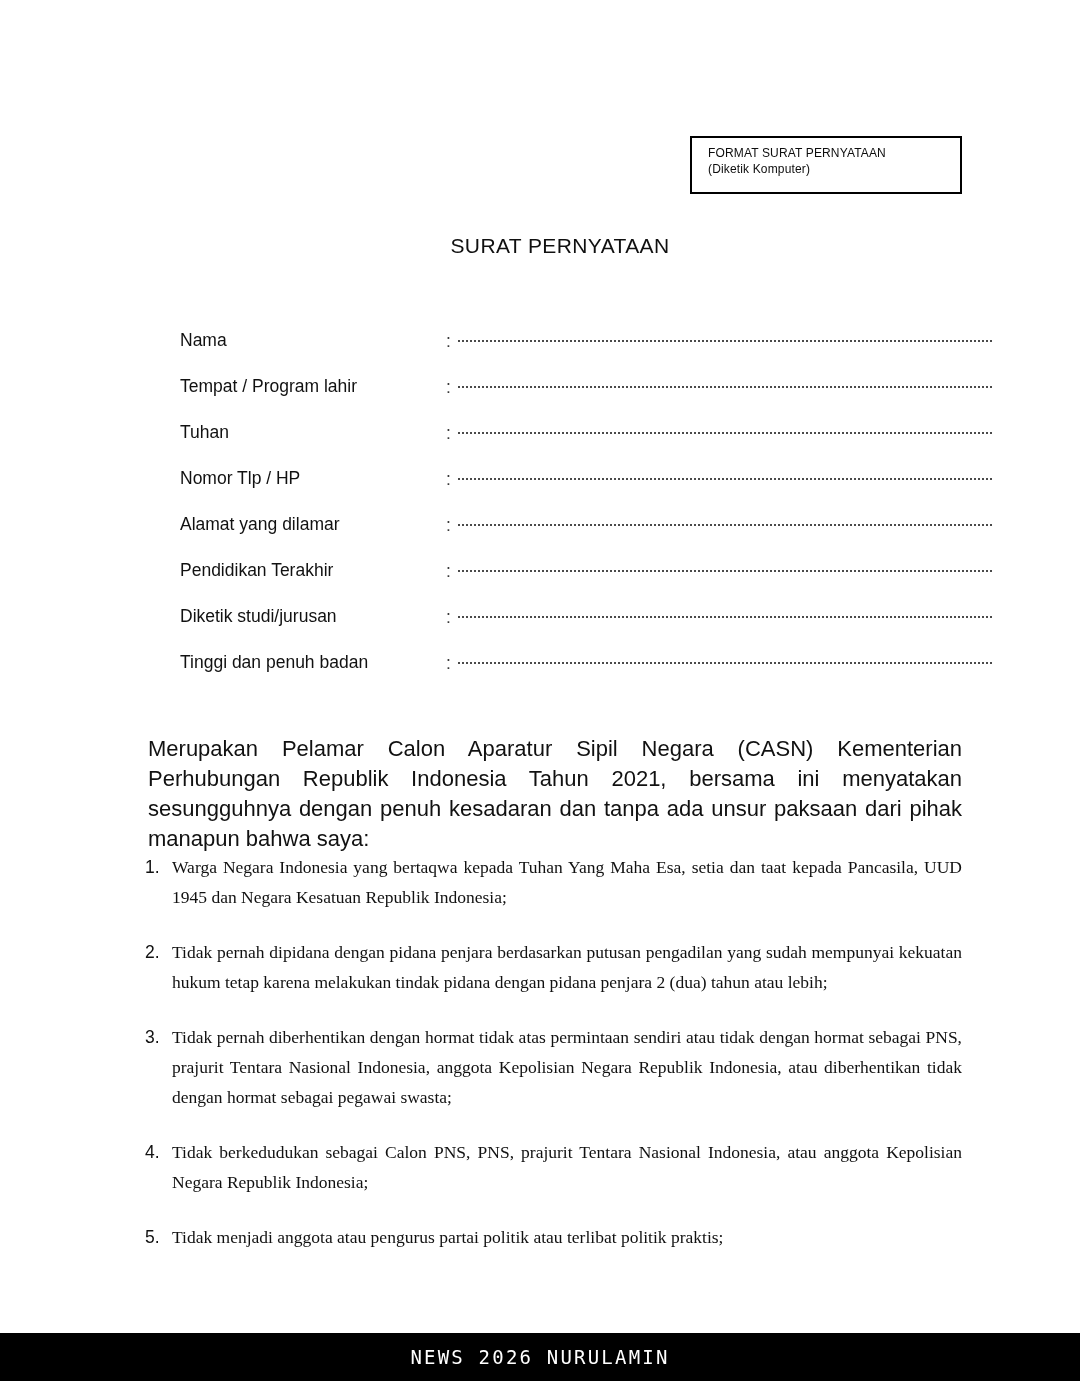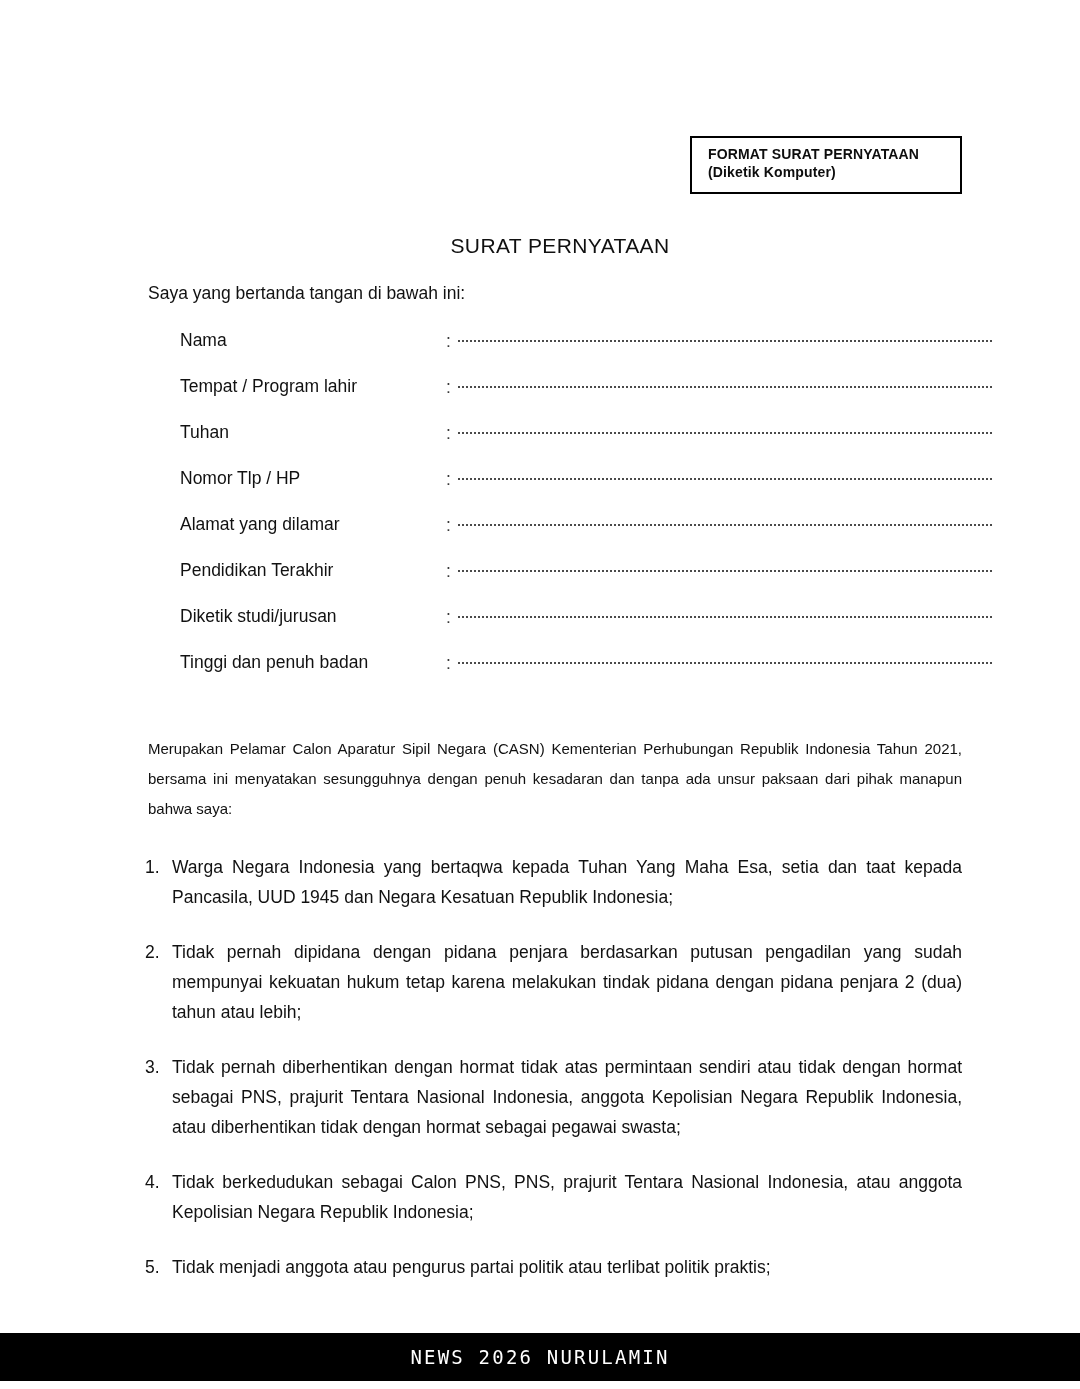--- a/index.html
+++ b/index.html
@@ -29,22 +29,22 @@
     position: absolute;
     left: 690px;
     top: 136px;
     width: 272px;
     height: 58px;
     border: 2.5px solid #000000;
     box-sizing: border-box;
     padding: 9px 0 0 16px;
   }
   .stamp-line {
-    font-size: 14px;
-    font-weight: bold;
+    font-size: 12px;
+    font-weight: normal;
     letter-spacing: 0.15px;
     color: #0d0d0d;
     line-height: 1.0;
   }
   .stamp-line.second {
     margin-top: 4px;
   }
 
   
   .doc-title {
@@ -102,21 +102,21 @@
     border-bottom: 2px dotted #4a4a4a;
     height: 0;
   }
 
   
   .body-para {
     position: absolute;
     left: 148px;
     top: 734px;
     width: 814px;
-    font-size: 15px;
+    font-size: 22px;
     line-height: 30px;
     text-align: justify;
     text-justify: inter-word;
     color: #111111;
   }
 
   
   .clauses {
     position: absolute;
     left: 145px;
@@ -139,20 +139,21 @@
   .clause-num {
     position: absolute;
     left: 0;
     top: 0;
     font-size: 17.5px;
     line-height: 30px;
     color: #111111;
   }
   .clause-text {
     display: block;
+    font-family: Liberation Serif, serif;
   }
 
   
   .footer-bar {
     position: absolute;
     left: 0;
     top: 1333px;
     width: 1080px;
     height: 48px;
     background: #000000;
@@ -172,21 +173,20 @@
 
 <div class="page">
 
   <div class="stamp-box">
     <div class="stamp-line">FORMAT SURAT PERNYATAAN</div>
     <div class="stamp-line second">(Diketik Komputer)</div>
   </div>
 
   <div class="doc-title">SURAT PERNYATAAN</div>
 
-  <div class="intro-line">Saya yang bertanda tangan di bawah ini:</div>
 
   <div class="fields">
 
     <div class="field-row">
       <span class="field-label">Nama</span>
       <span class="field-colon">:</span>
       <span class="field-dots"></span>
     </div>
 
     <div class="field-row">

